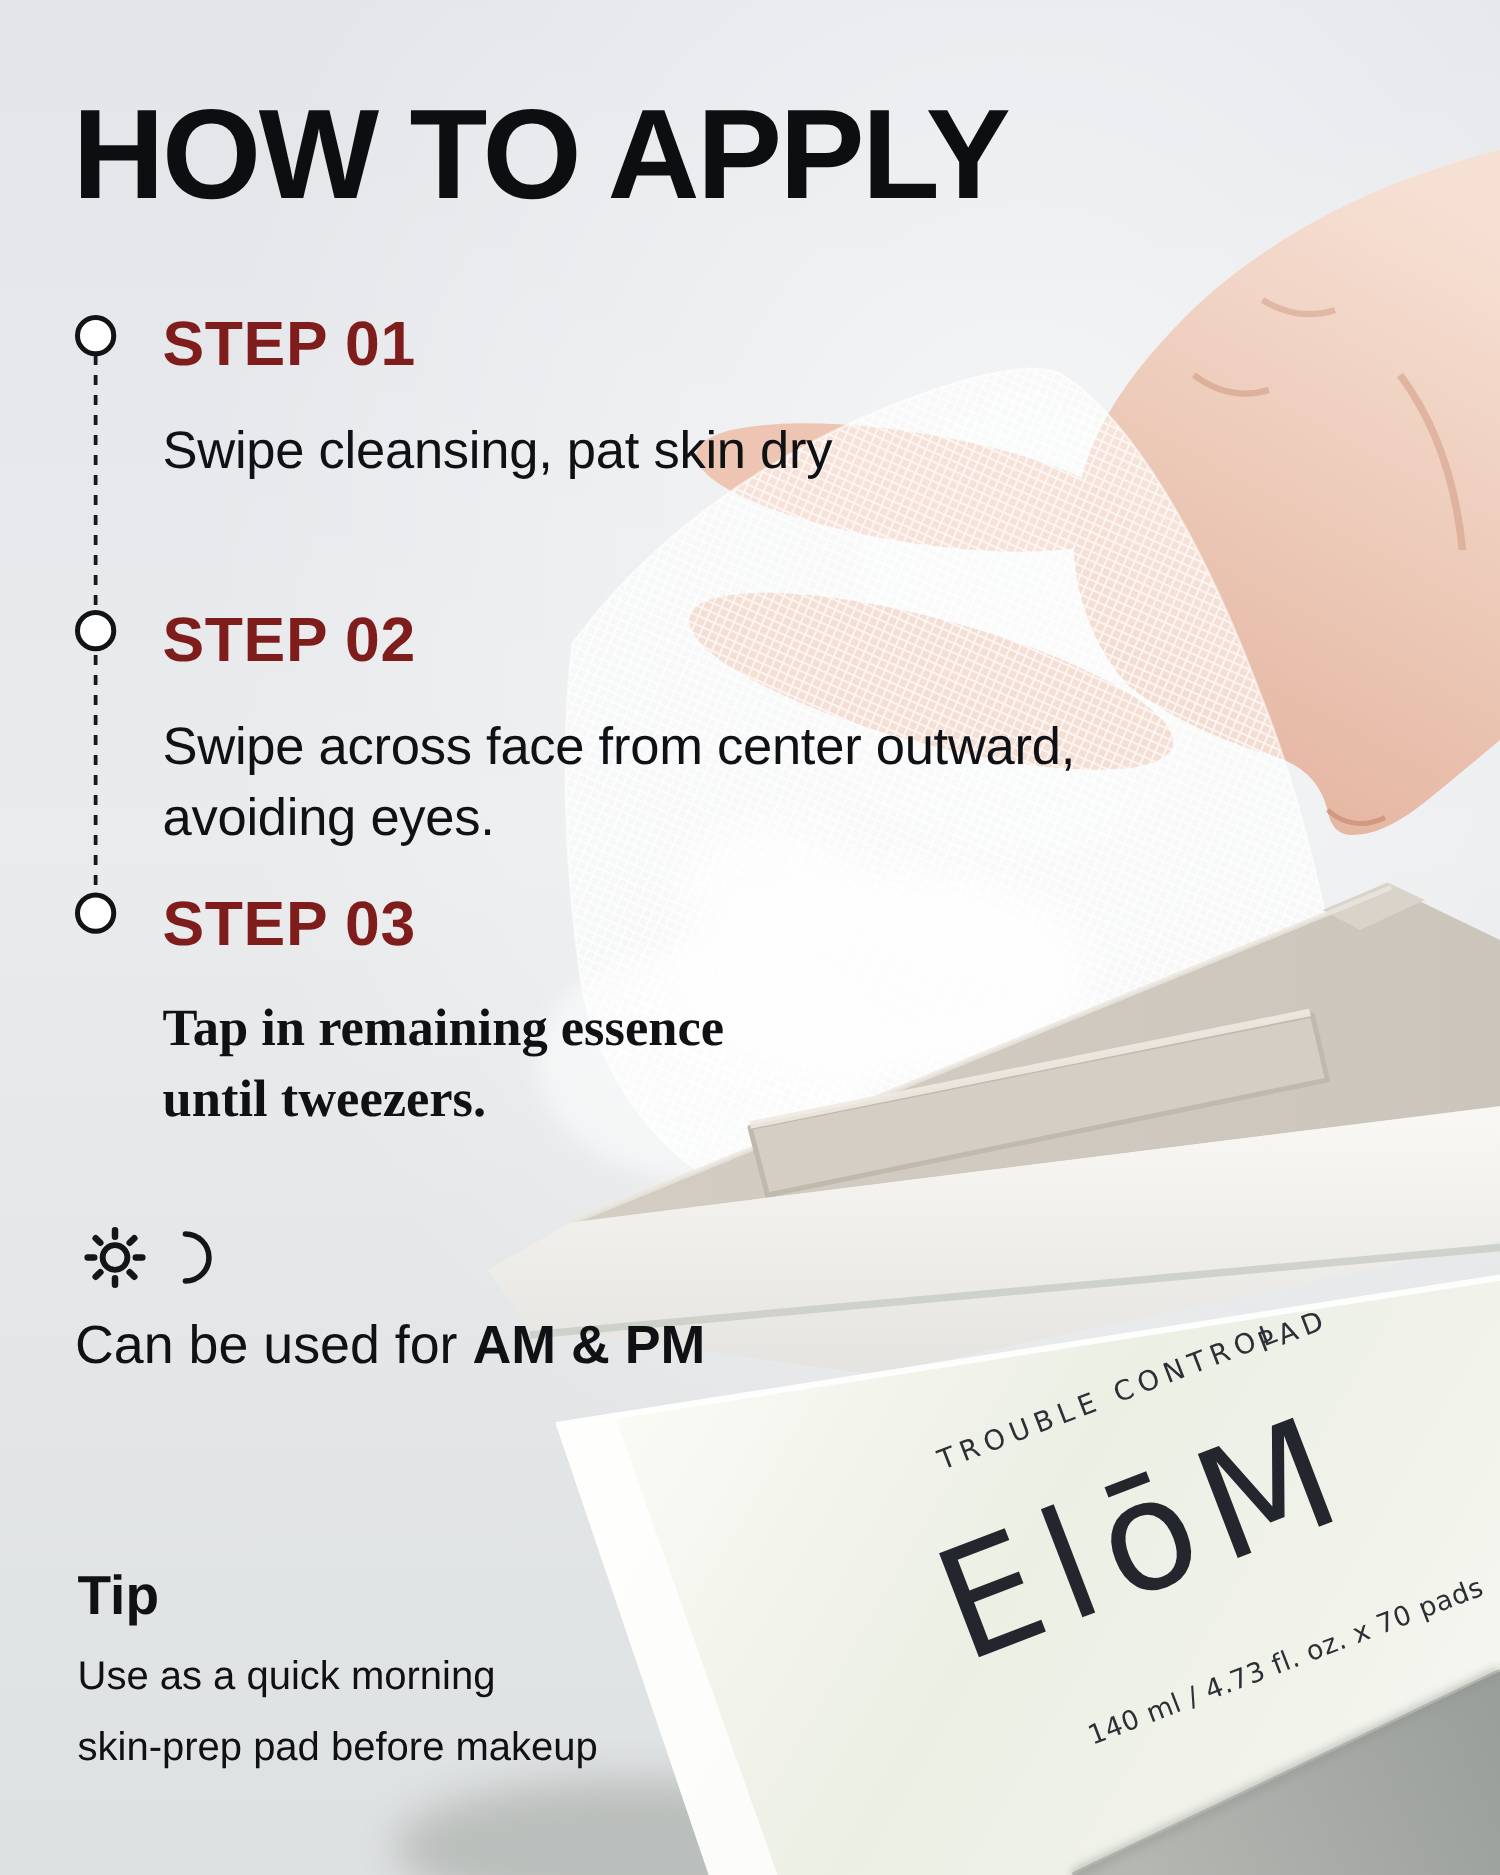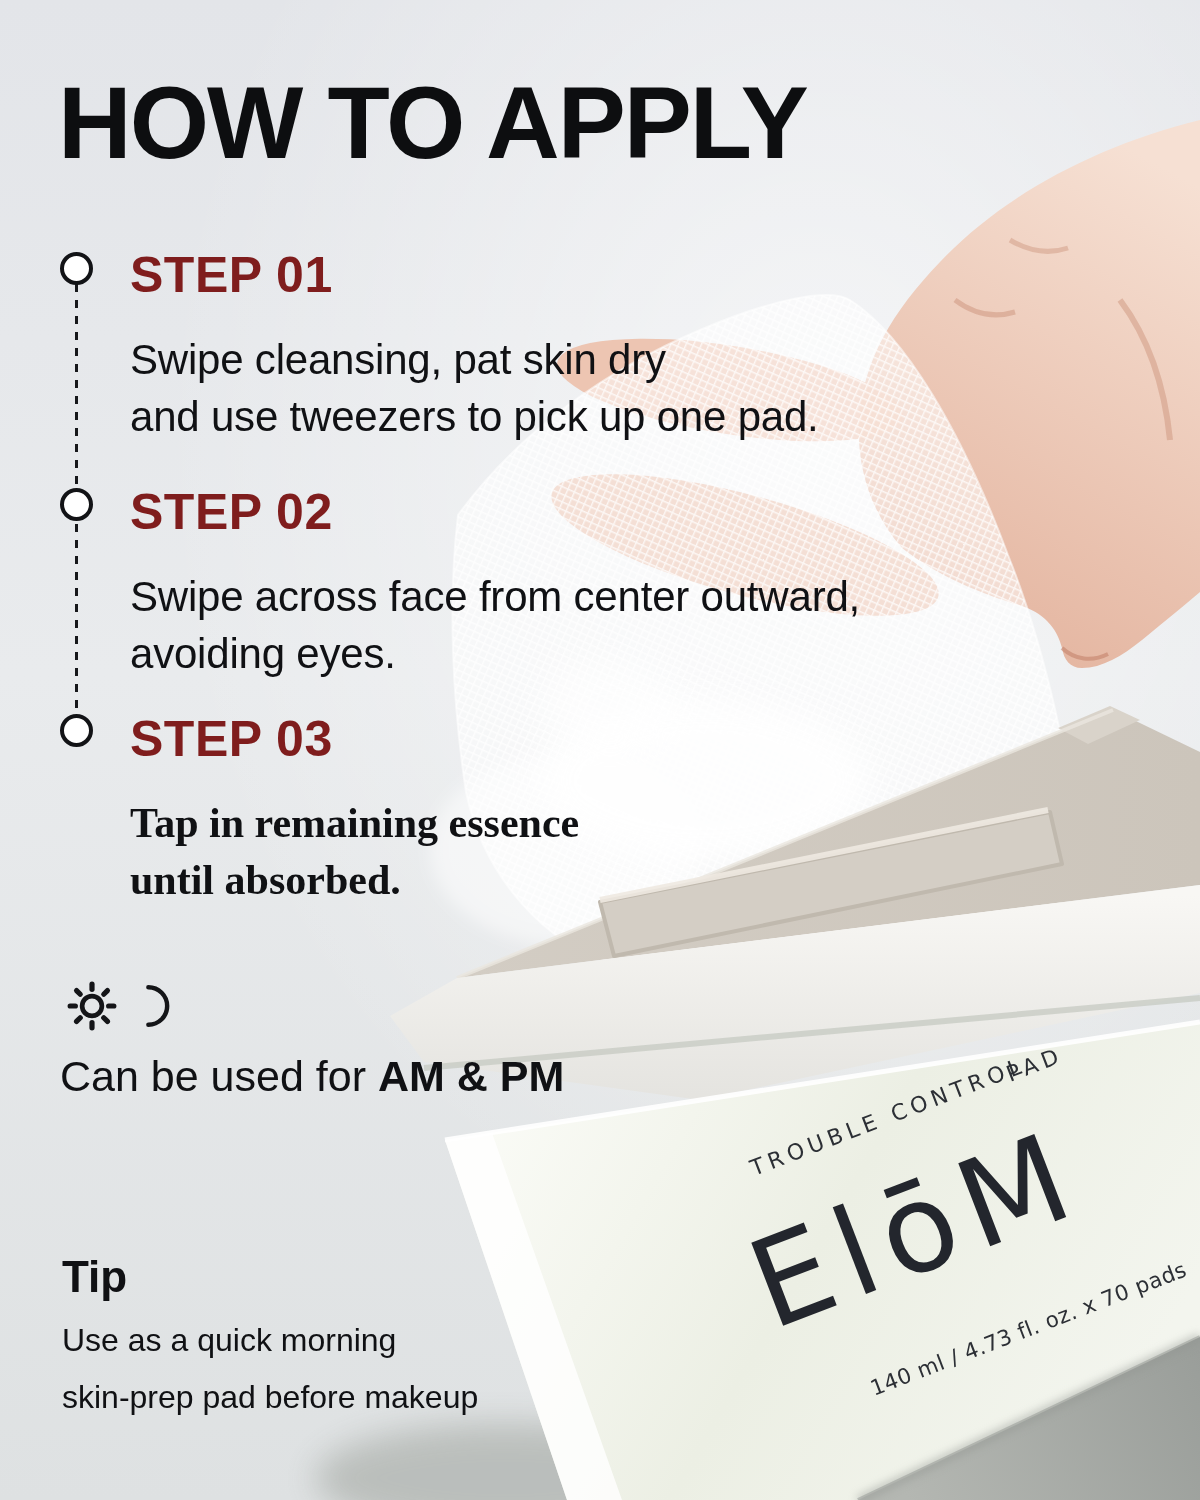--- a/index.html
+++ b/index.html
@@ -160,33 +160,32 @@
   <div class="overlay page-title">HOW TO APPLY</div>
 
   <div class="timeline-connector"></div>
   <div class="step-dot dot1"></div>
   <div class="step-dot dot2"></div>
   <div class="step-dot dot3"></div>
 
   <div class="overlay step step1">
     <h3>STEP 01</h3>
     <div class="ln">Swipe cleansing, pat skin dry</div>
-    <div class="ln">and use tweezers to pick up one pad.</div>
   </div>
 
   <div class="overlay step step2">
     <h3>STEP 02</h3>
     <div class="ln">Swipe across face from center outward,</div>
     <div class="ln">avoiding eyes.</div>
   </div>
 
   <div class="overlay step step3 bold-body">
     <h3>STEP 03</h3>
     <div class="ln">Tap in remaining essence</div>
-    <div class="ln">until absorbed.</div>
+    <div class="ln">until tweezers.</div>
   </div>
 
   <div class="overlay icons-row">
     <svg width="52" height="52" viewBox="0 0 100 100">
       <circle cx="50" cy="50" r="19" fill="none" stroke="#141518" stroke-width="9"></circle>
       <g stroke="#141518" stroke-width="10" stroke-linecap="round">
         <line x1="50" y1="8" x2="50" y2="18"></line>
         <line x1="50" y1="82" x2="50" y2="92"></line>
         <line x1="8" y1="50" x2="18" y2="50"></line>
         <line x1="82" y1="50" x2="92" y2="50"></line>

